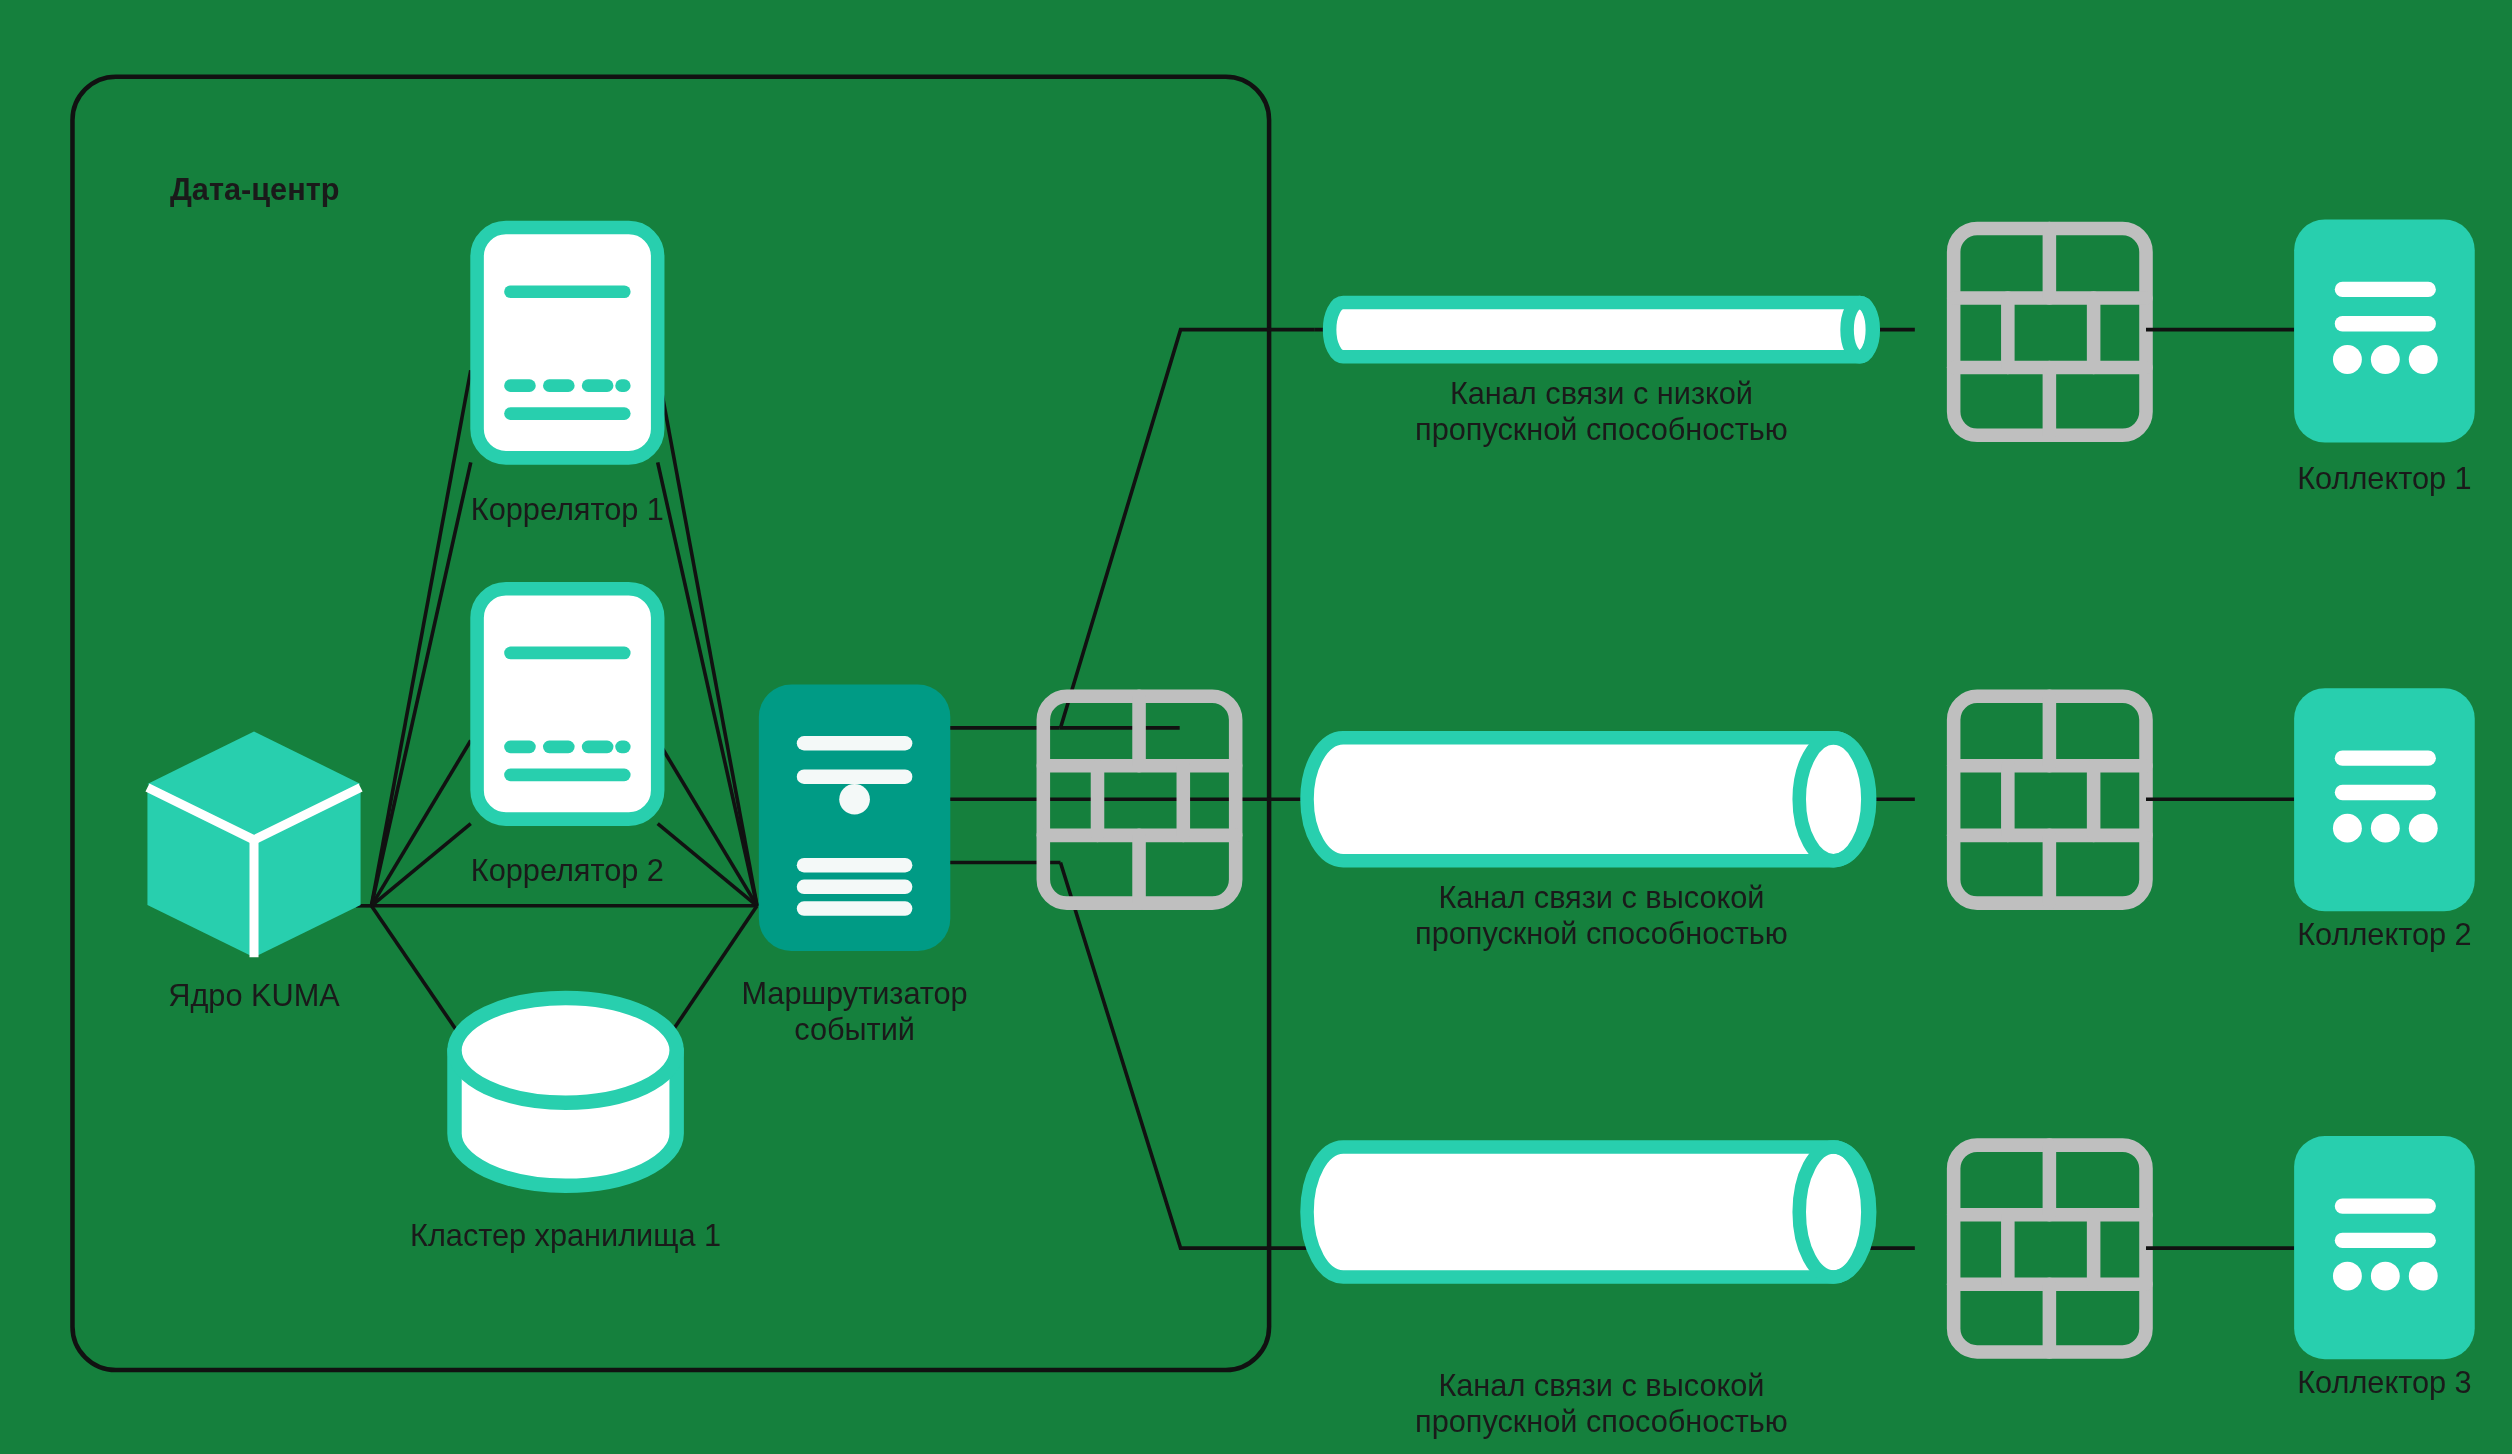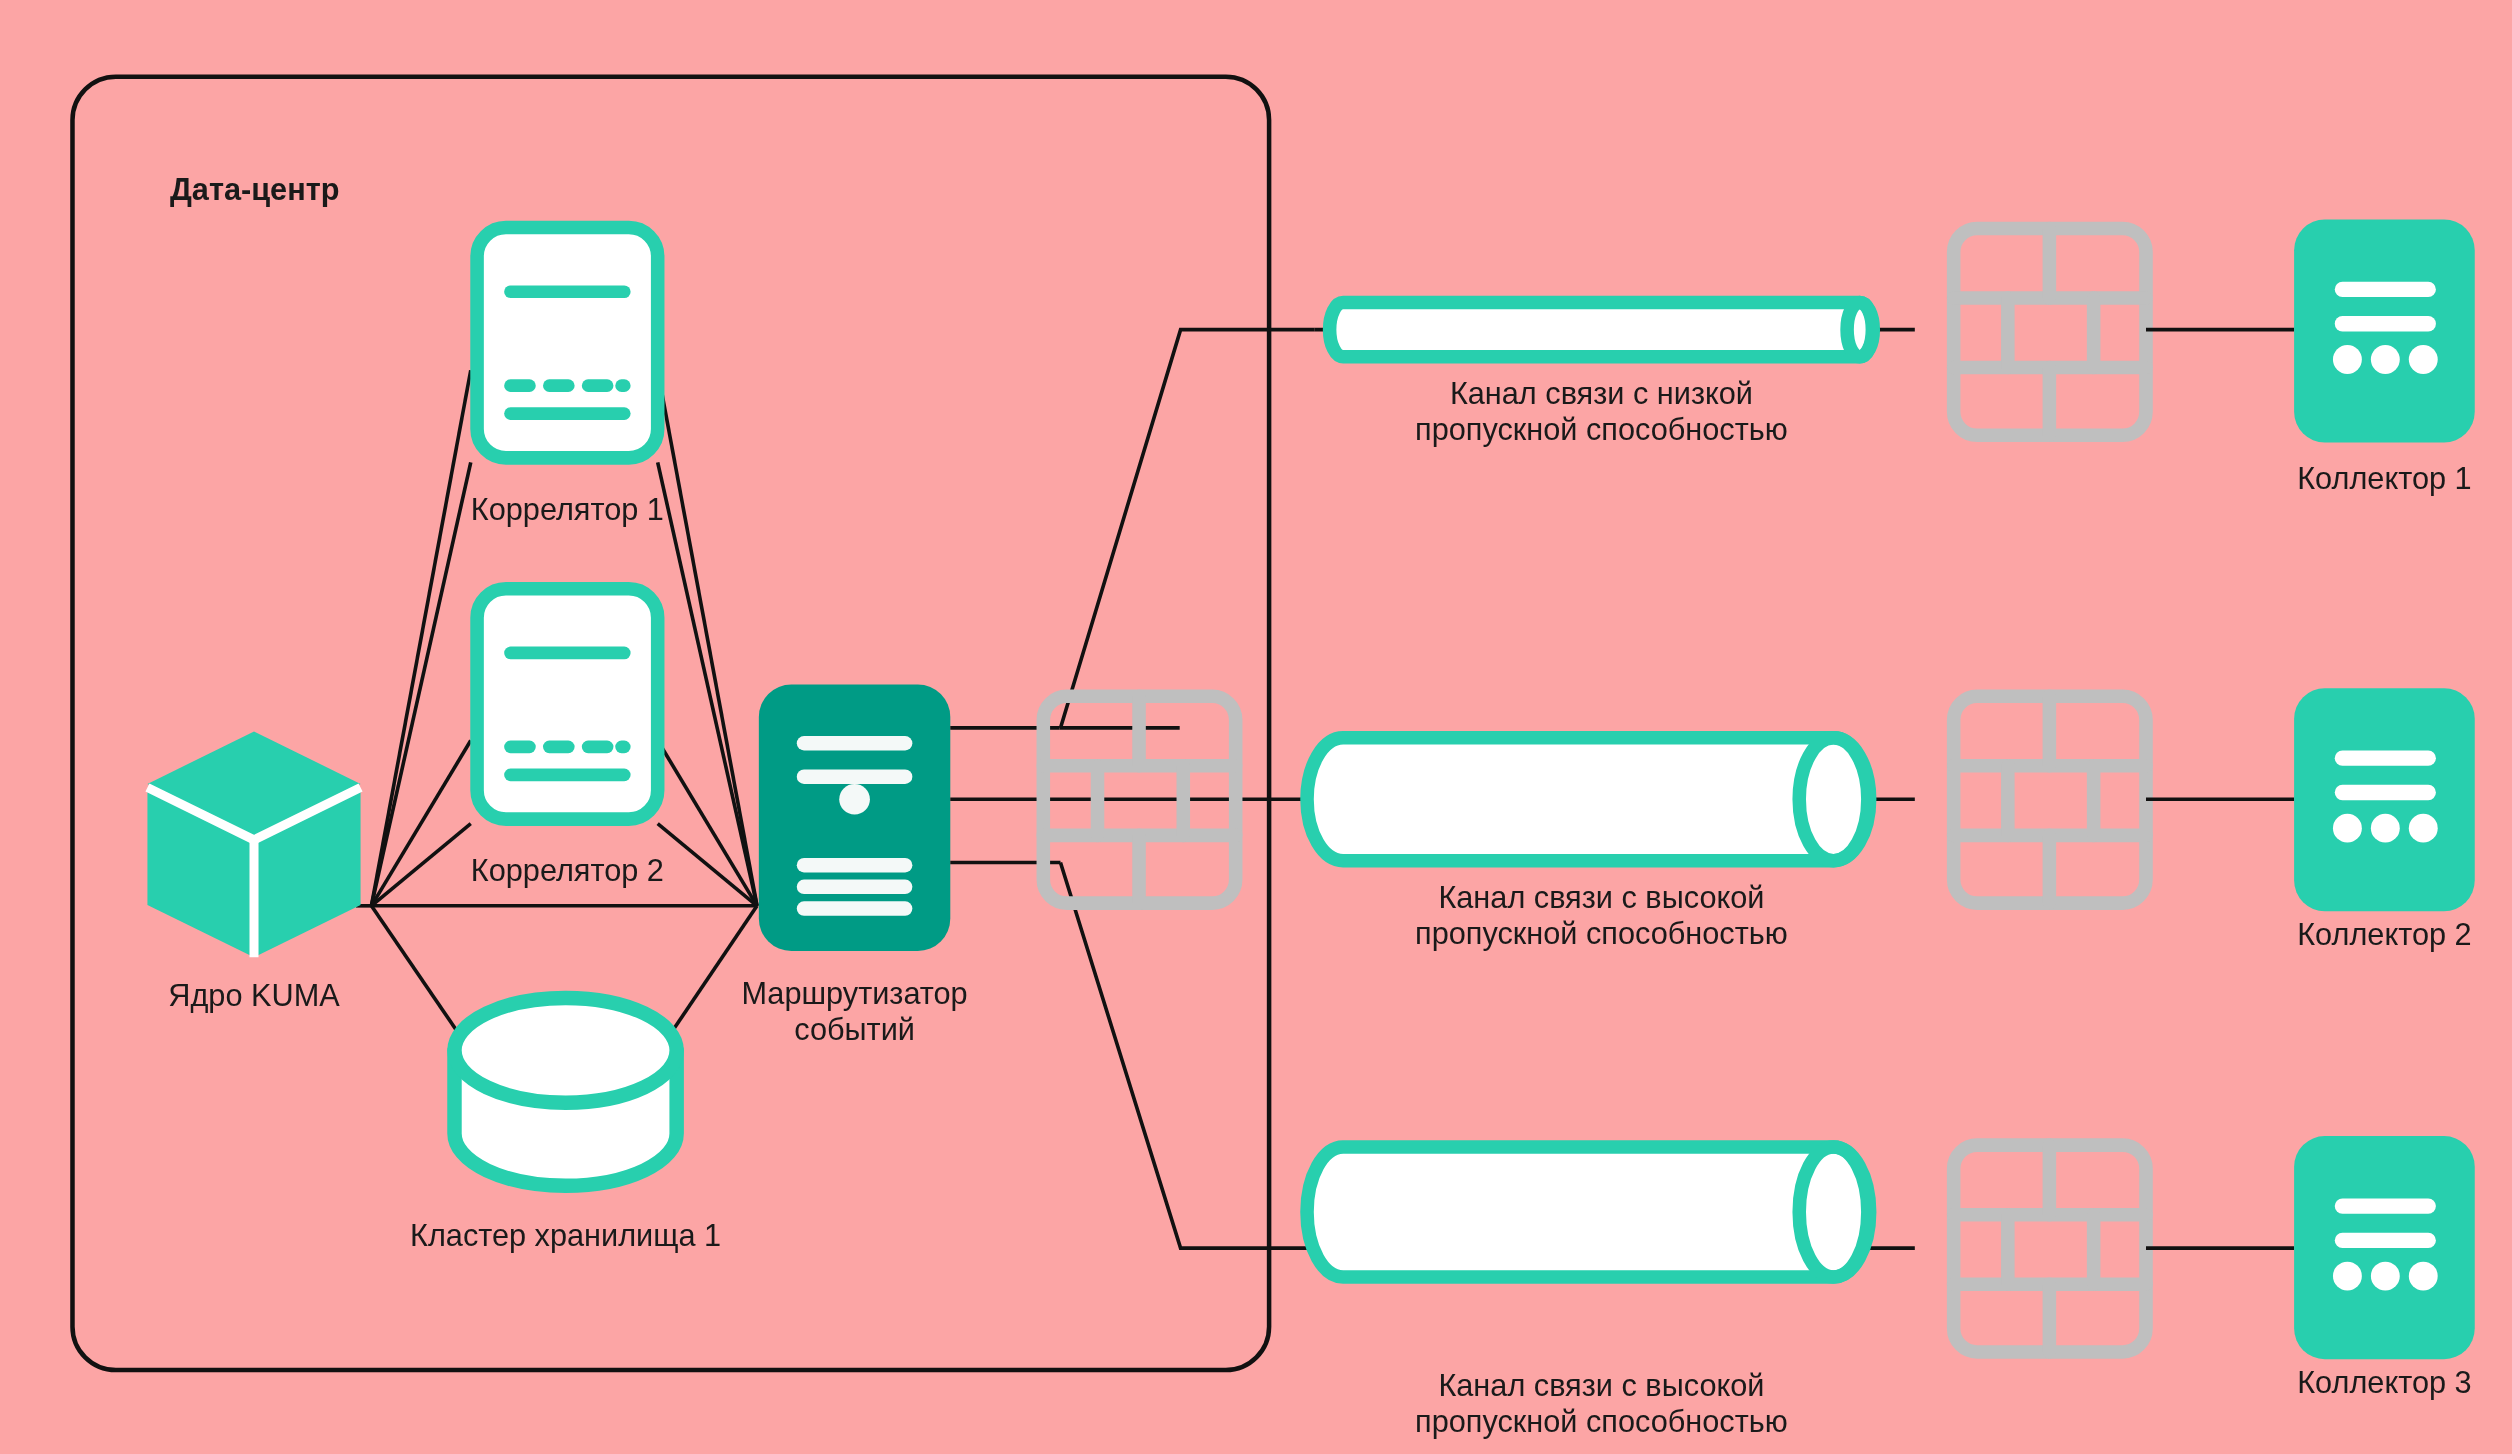--- a/index.html
+++ b/index.html
@@ -7,21 +7,21 @@
     padding: 0;
     background: #ffffff;
   }
   body {
     font-family: "Liberation Sans", sans-serif;
   }
   #stage {
     position: relative;
     width: 2512px;
     height: 1454px;
-    background: #fca5a5;
+    background: #15803d;
     overflow: hidden;
   }
   svg.diagram {
     position: absolute;
     inset: 0;
     width: 2512px;
     height: 1454px;
     display: block;
   }
   text {

